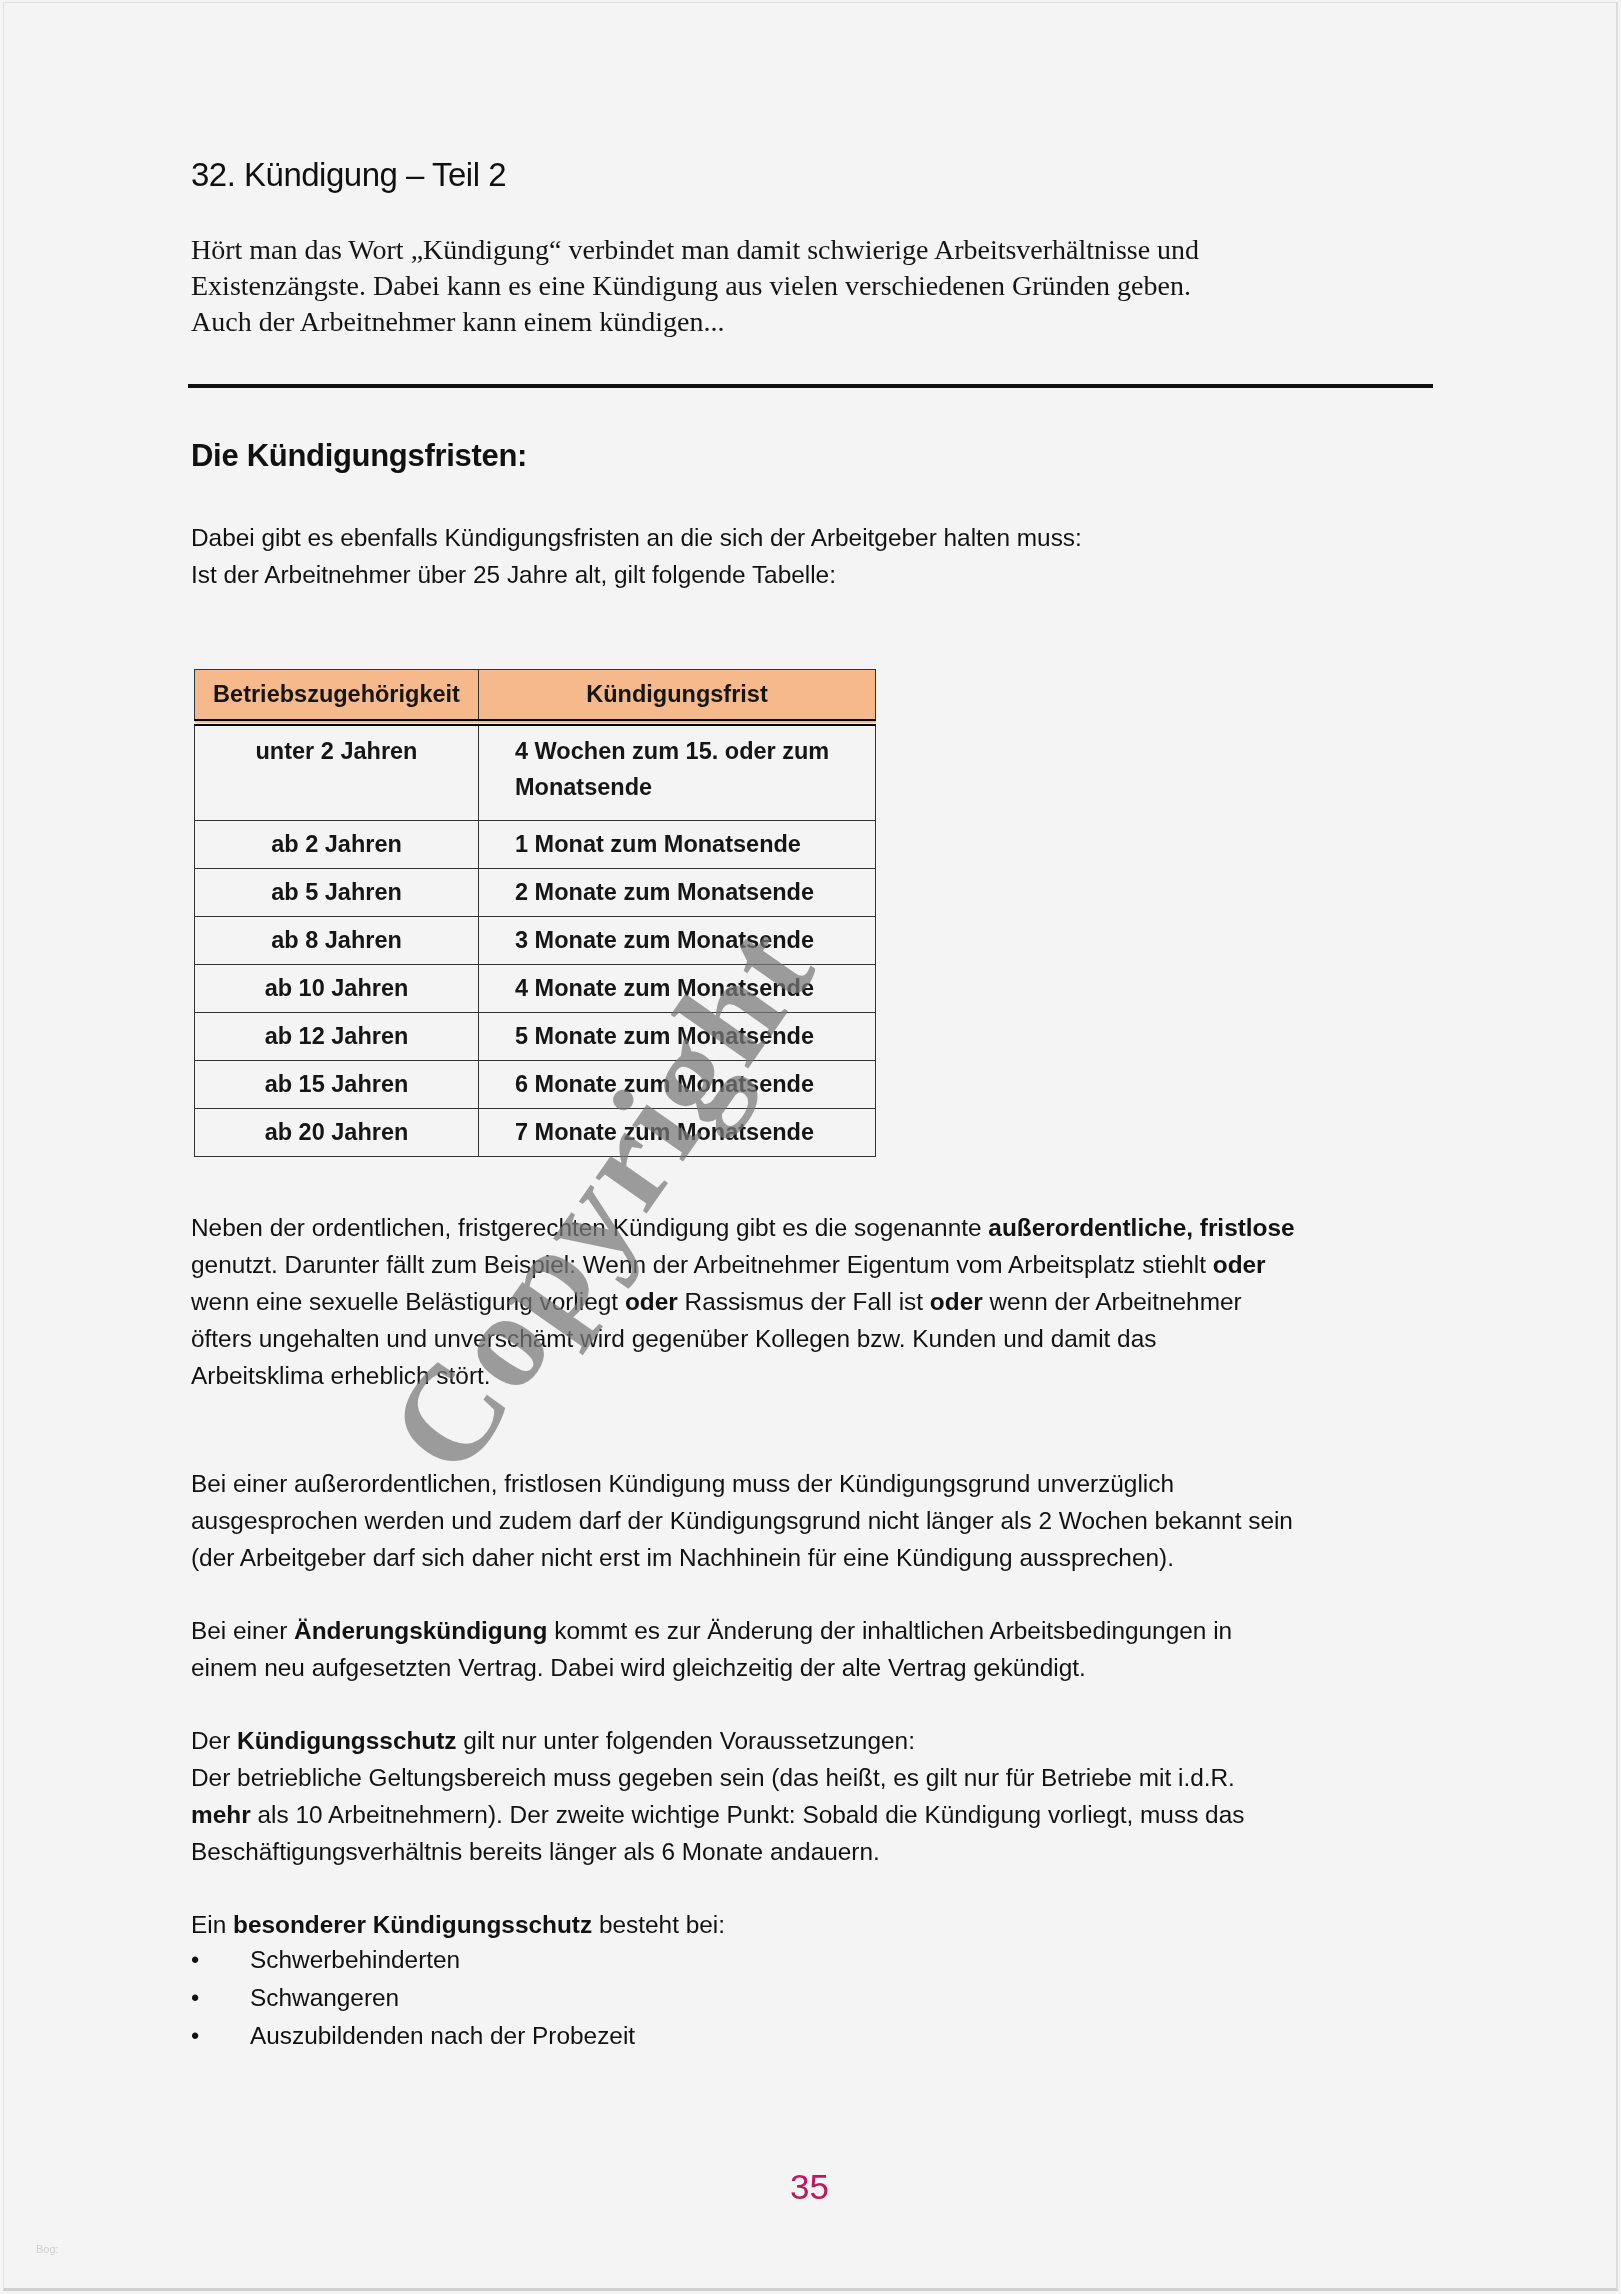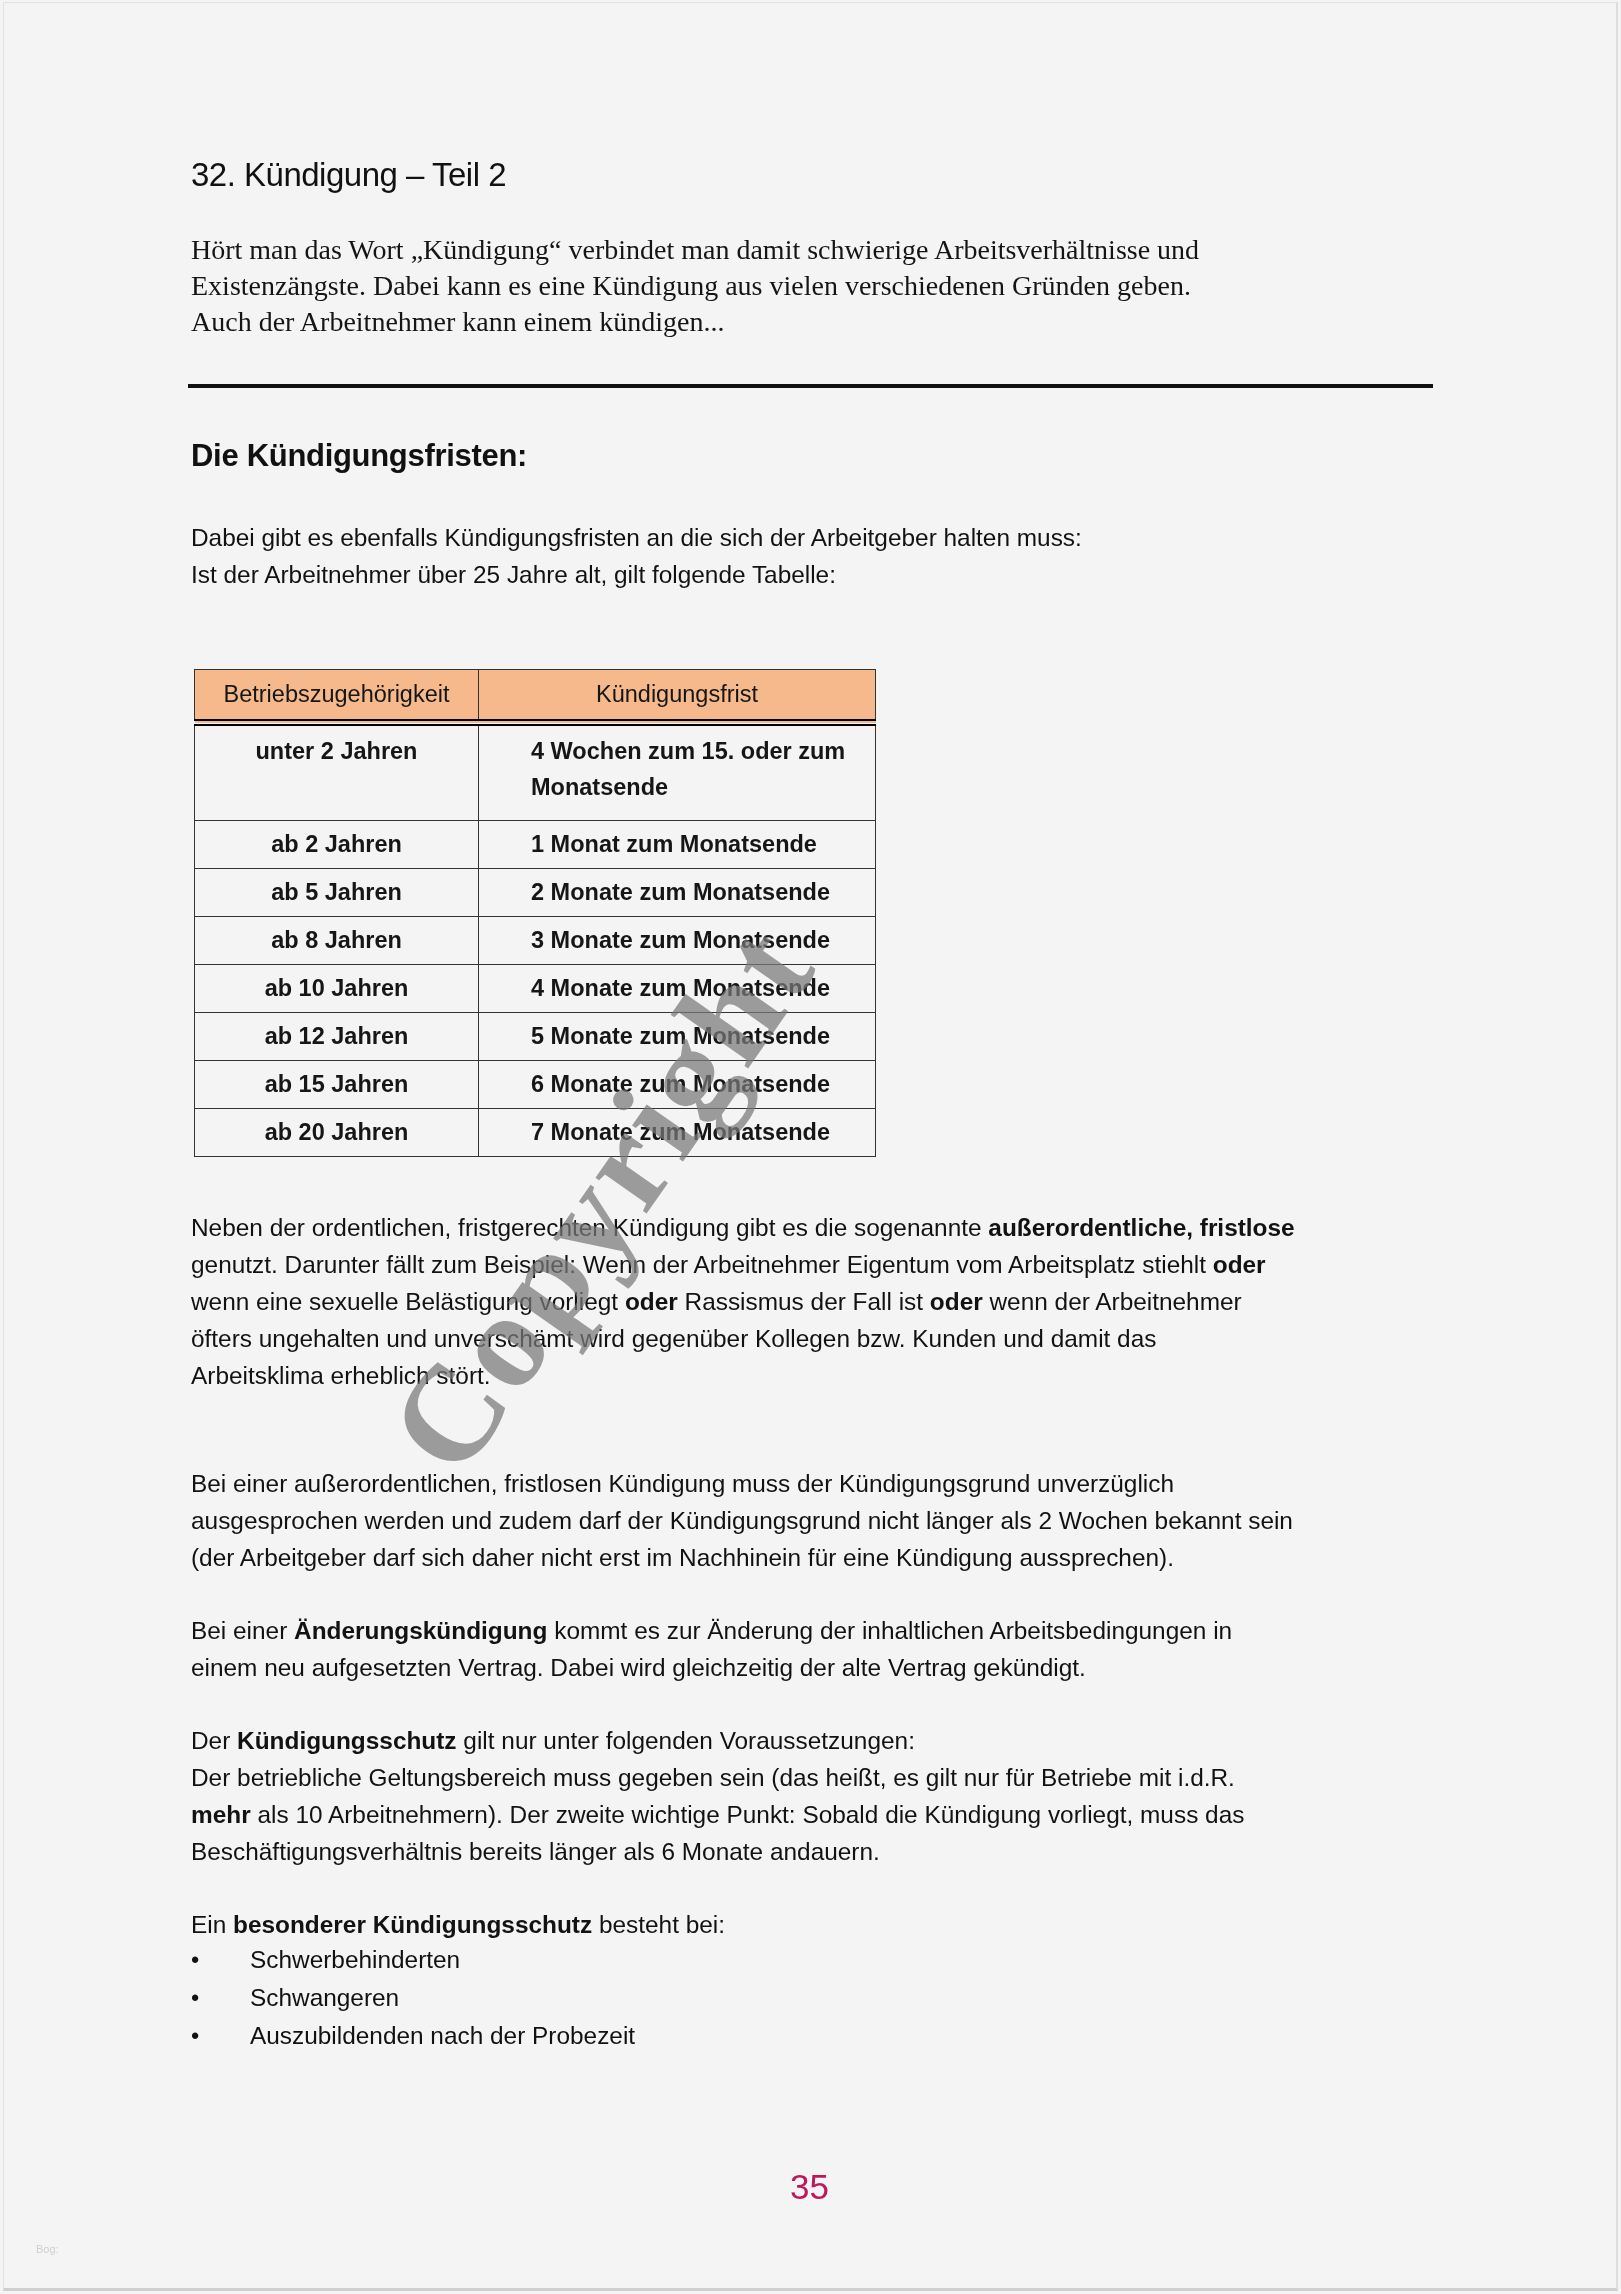--- a/index.html
+++ b/index.html
@@ -42,27 +42,27 @@
   
   .frist-table {
     position: absolute; left: 194px; top: 669px;
     border-collapse: collapse; width: 682px;
     font-size: 23.5px; font-weight: bold; color: #161616;
   }
   .frist-table th, .frist-table td {
     border: 1.8px solid #333; padding: 0;
   }
   .frist-table th {
-    background: #f5b98c; height: 49px; font-weight: normal; font-size: 23.5px;
+    background: #f5b98c; height: 49px; font-weight: bold; font-size: 23.5px;
     border-bottom: 7.2px double #000;
   }
   .frist-table th.c1 { width: 283px; }
   .frist-table th.c2 { text-align: center; }
   .frist-table td.c1 { text-align: center; vertical-align: top; }
-  .frist-table td.c2 { text-align: left; padding-left: 52px; vertical-align: top; }
+  .frist-table td.c2 { text-align: left; padding-left: 36px; vertical-align: top; }
   .frist-table tr.row td { height: 47px; line-height: 47px; }
   .frist-table tr.row.first td { height: 87px; line-height: 36px; padding-top: 7.2px; }
   .frist-table tr.row.first td.c2 { padding-top: 7.2px; }
   .bullets { position: absolute; left: 191px; top: 1941px; font-size: 24.4px; line-height: 38px; }
   .bullet-item { display: flex; white-space: nowrap; }
   .bullet-dot { width: 59px; font-size: 23.5px; }
   .page-number {
     position: absolute; left: 790px; top: 2167px; font-size: 35px; color: #be185d;
   }
   .watermark {

